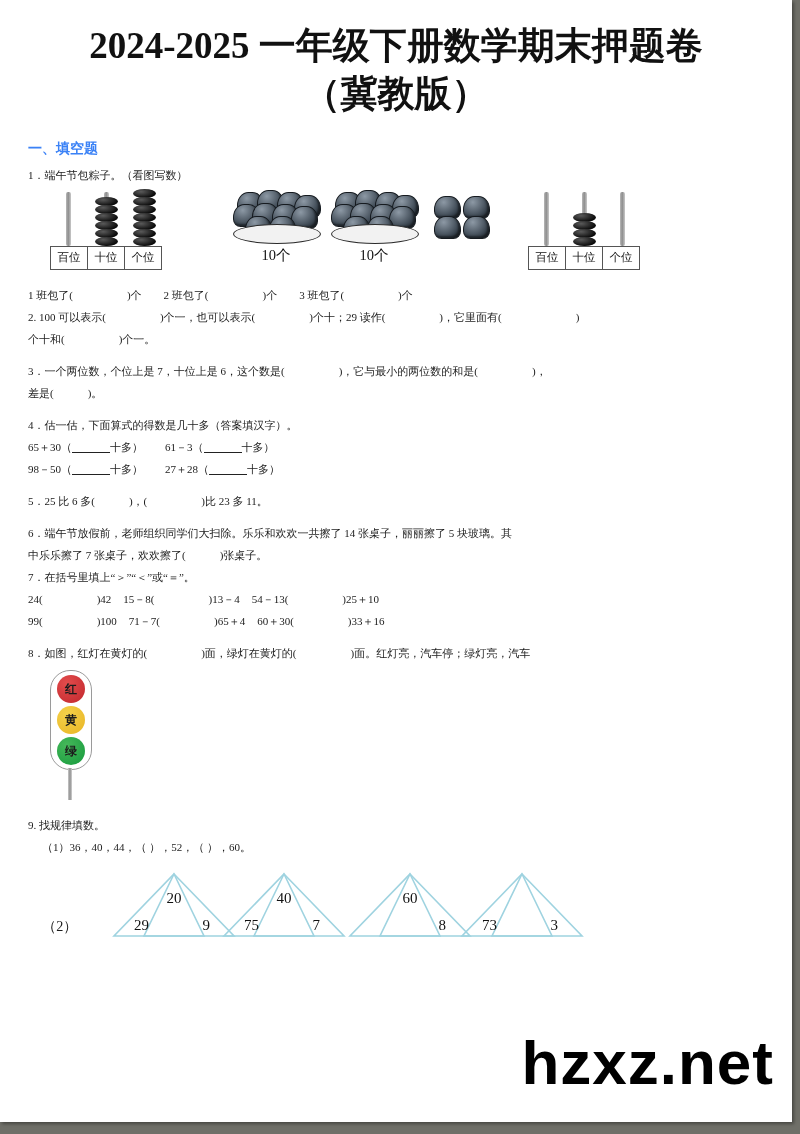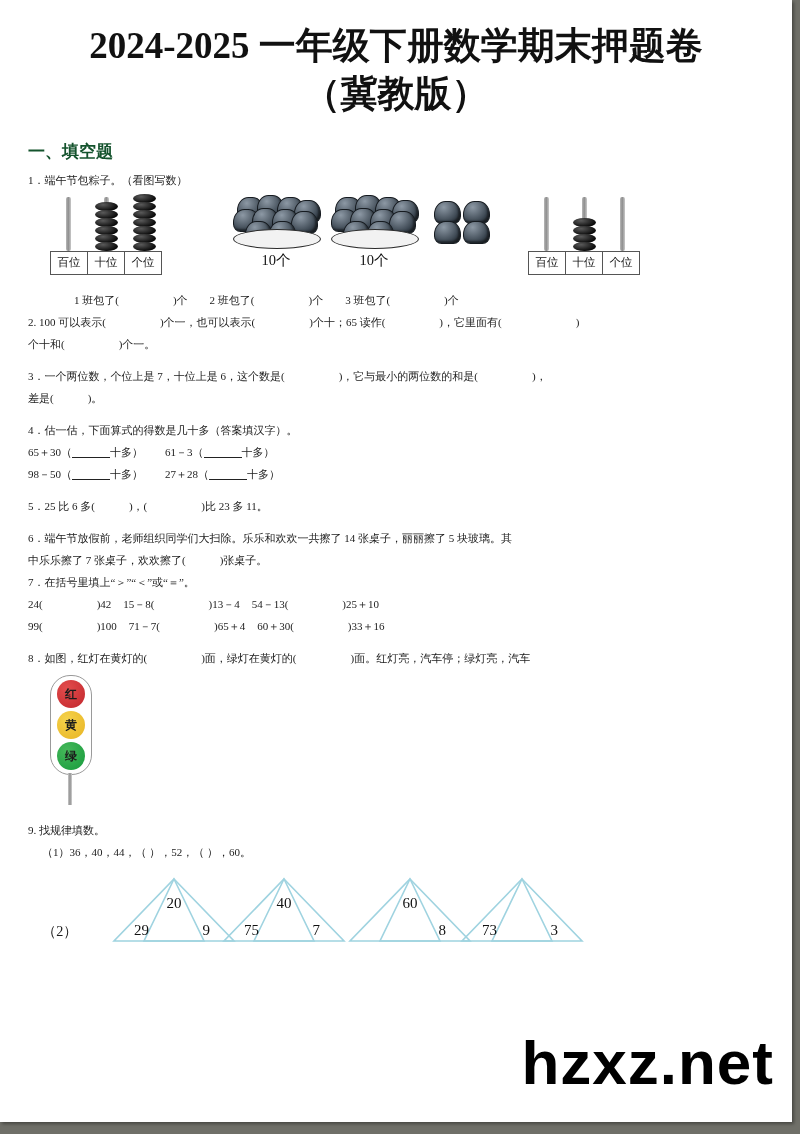--- a/index.html
+++ b/index.html
@@ -50,23 +50,23 @@
     font-size: 37px;
     line-height: 1.30;
     margin: 22px 0 0 0;
     letter-spacing: 0px;
     color: #111;
   }
   h1.title .line2 { display:block; }
 
   .section-head {
     font-weight: bold;
-    font-size: 17px;
+    font-size: 14px;
     margin: 22px 0 6px 0;
-    color: #14532d;
+    color: #3b82f6;
   }
   .q {
     font-size: 11px;
     line-height: 2.0;
     color: #1b1b1b;
     margin: 0;
   }
   .sp { display:inline-block; }
   .sp-s { width: 34px; }
   .sp-m { width: 54px; }
@@ -320,26 +320,26 @@
                 <tr>
               <td>百位</td>
               <td>十位</td>
               <td>个位</td>
             </tr>
           </tbody>
             </table>
         </div>
       </div>
 
-      <div class="q" style="margin-top:8px;margin-left:46px;">
+      <div class="q" style="margin-top:8px;">
         <span>1 班包了(</span><span class="sp sp-m"></span><span>)个</span><span class="gapw"></span><span>2 班包了(</span><span class="sp sp-m"></span><span>)个</span><span class="gapw"></span><span>3 班包了(</span><span class="sp sp-m"></span><span>)个</span>
       </div>
 
       <div class="q">
-        <span>2. 100 可以表示(</span><span class="sp sp-m"></span><span>)个一，也可以表示(</span><span class="sp sp-m"></span><span>)个十；65 读作(</span><span class="sp sp-m"></span><span>)，它里面有(</span><span class="sp sp-l"></span><span>)</span>
+        <span>2. 100 可以表示(</span><span class="sp sp-m"></span><span>)个一，也可以表示(</span><span class="sp sp-m"></span><span>)个十；29 读作(</span><span class="sp sp-m"></span><span>)，它里面有(</span><span class="sp sp-l"></span><span>)</span>
       </div>
       <div class="q">
         <span>个十和(</span><span class="sp sp-m"></span><span>)个一。</span>
       </div>
 
       <div class="q" style="margin-top:10px;">
         <span>3．一个两位数，个位上是 7，十位上是 6，这个数是(</span><span class="sp sp-m"></span><span>)，它与最小的两位数的和是(</span><span class="sp sp-m"></span><span>)，</span>
       </div>
       <div class="q">
         <span>差是(</span><span class="sp sp-s"></span><span>)。</span>

